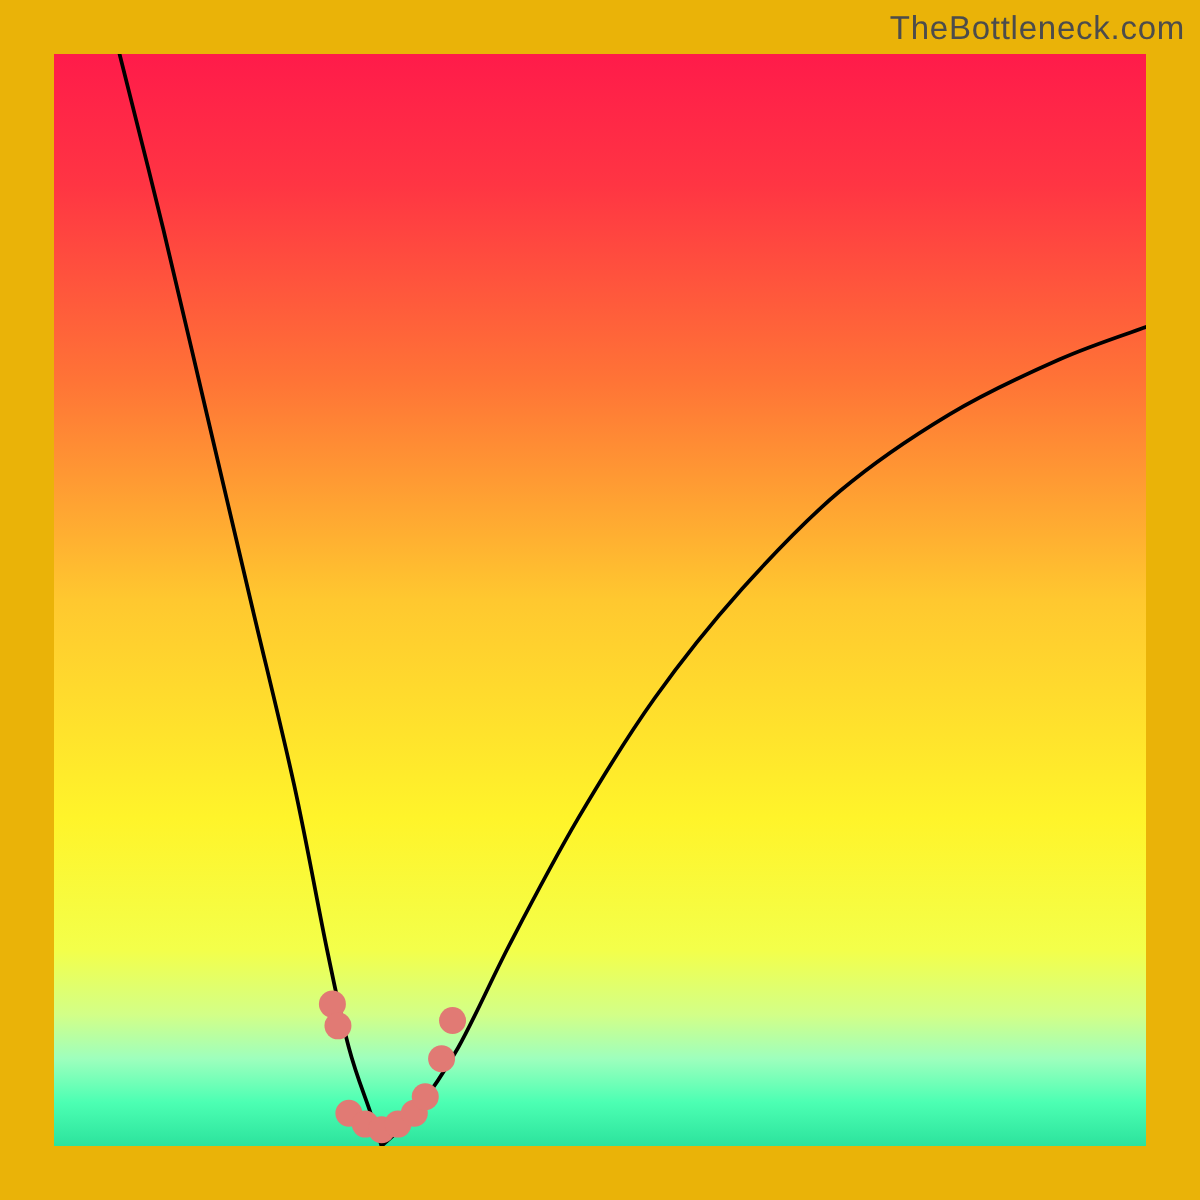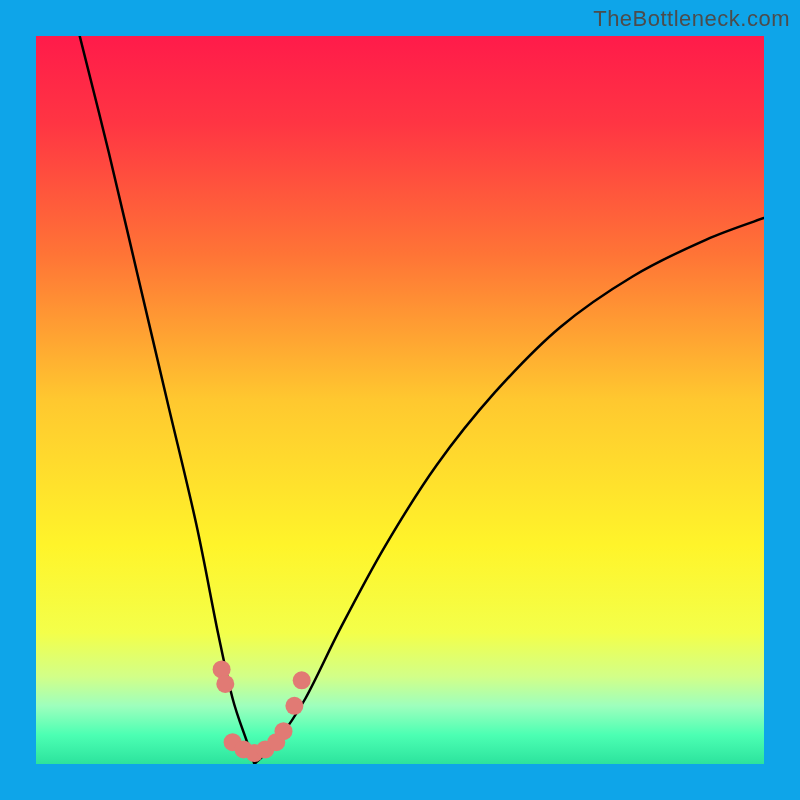--- a/index.html
+++ b/index.html
@@ -8,21 +8,21 @@
     width: 800px;
     height: 800px;
     background: #000;
     overflow: hidden;
     font-family: Arial, Helvetica, sans-serif;
   }
   .outer {
     position: relative;
     width: 800px;
     height: 800px;
-    background: #0ea5e9;
+    background: #eab308;
   }
   .watermark {
     position: absolute;
     top: 6px;
     right: 10px;
     font-size: 22px;
     color: #4c4c4c;
     letter-spacing: 0.5px;
     z-index: 5;
   }

